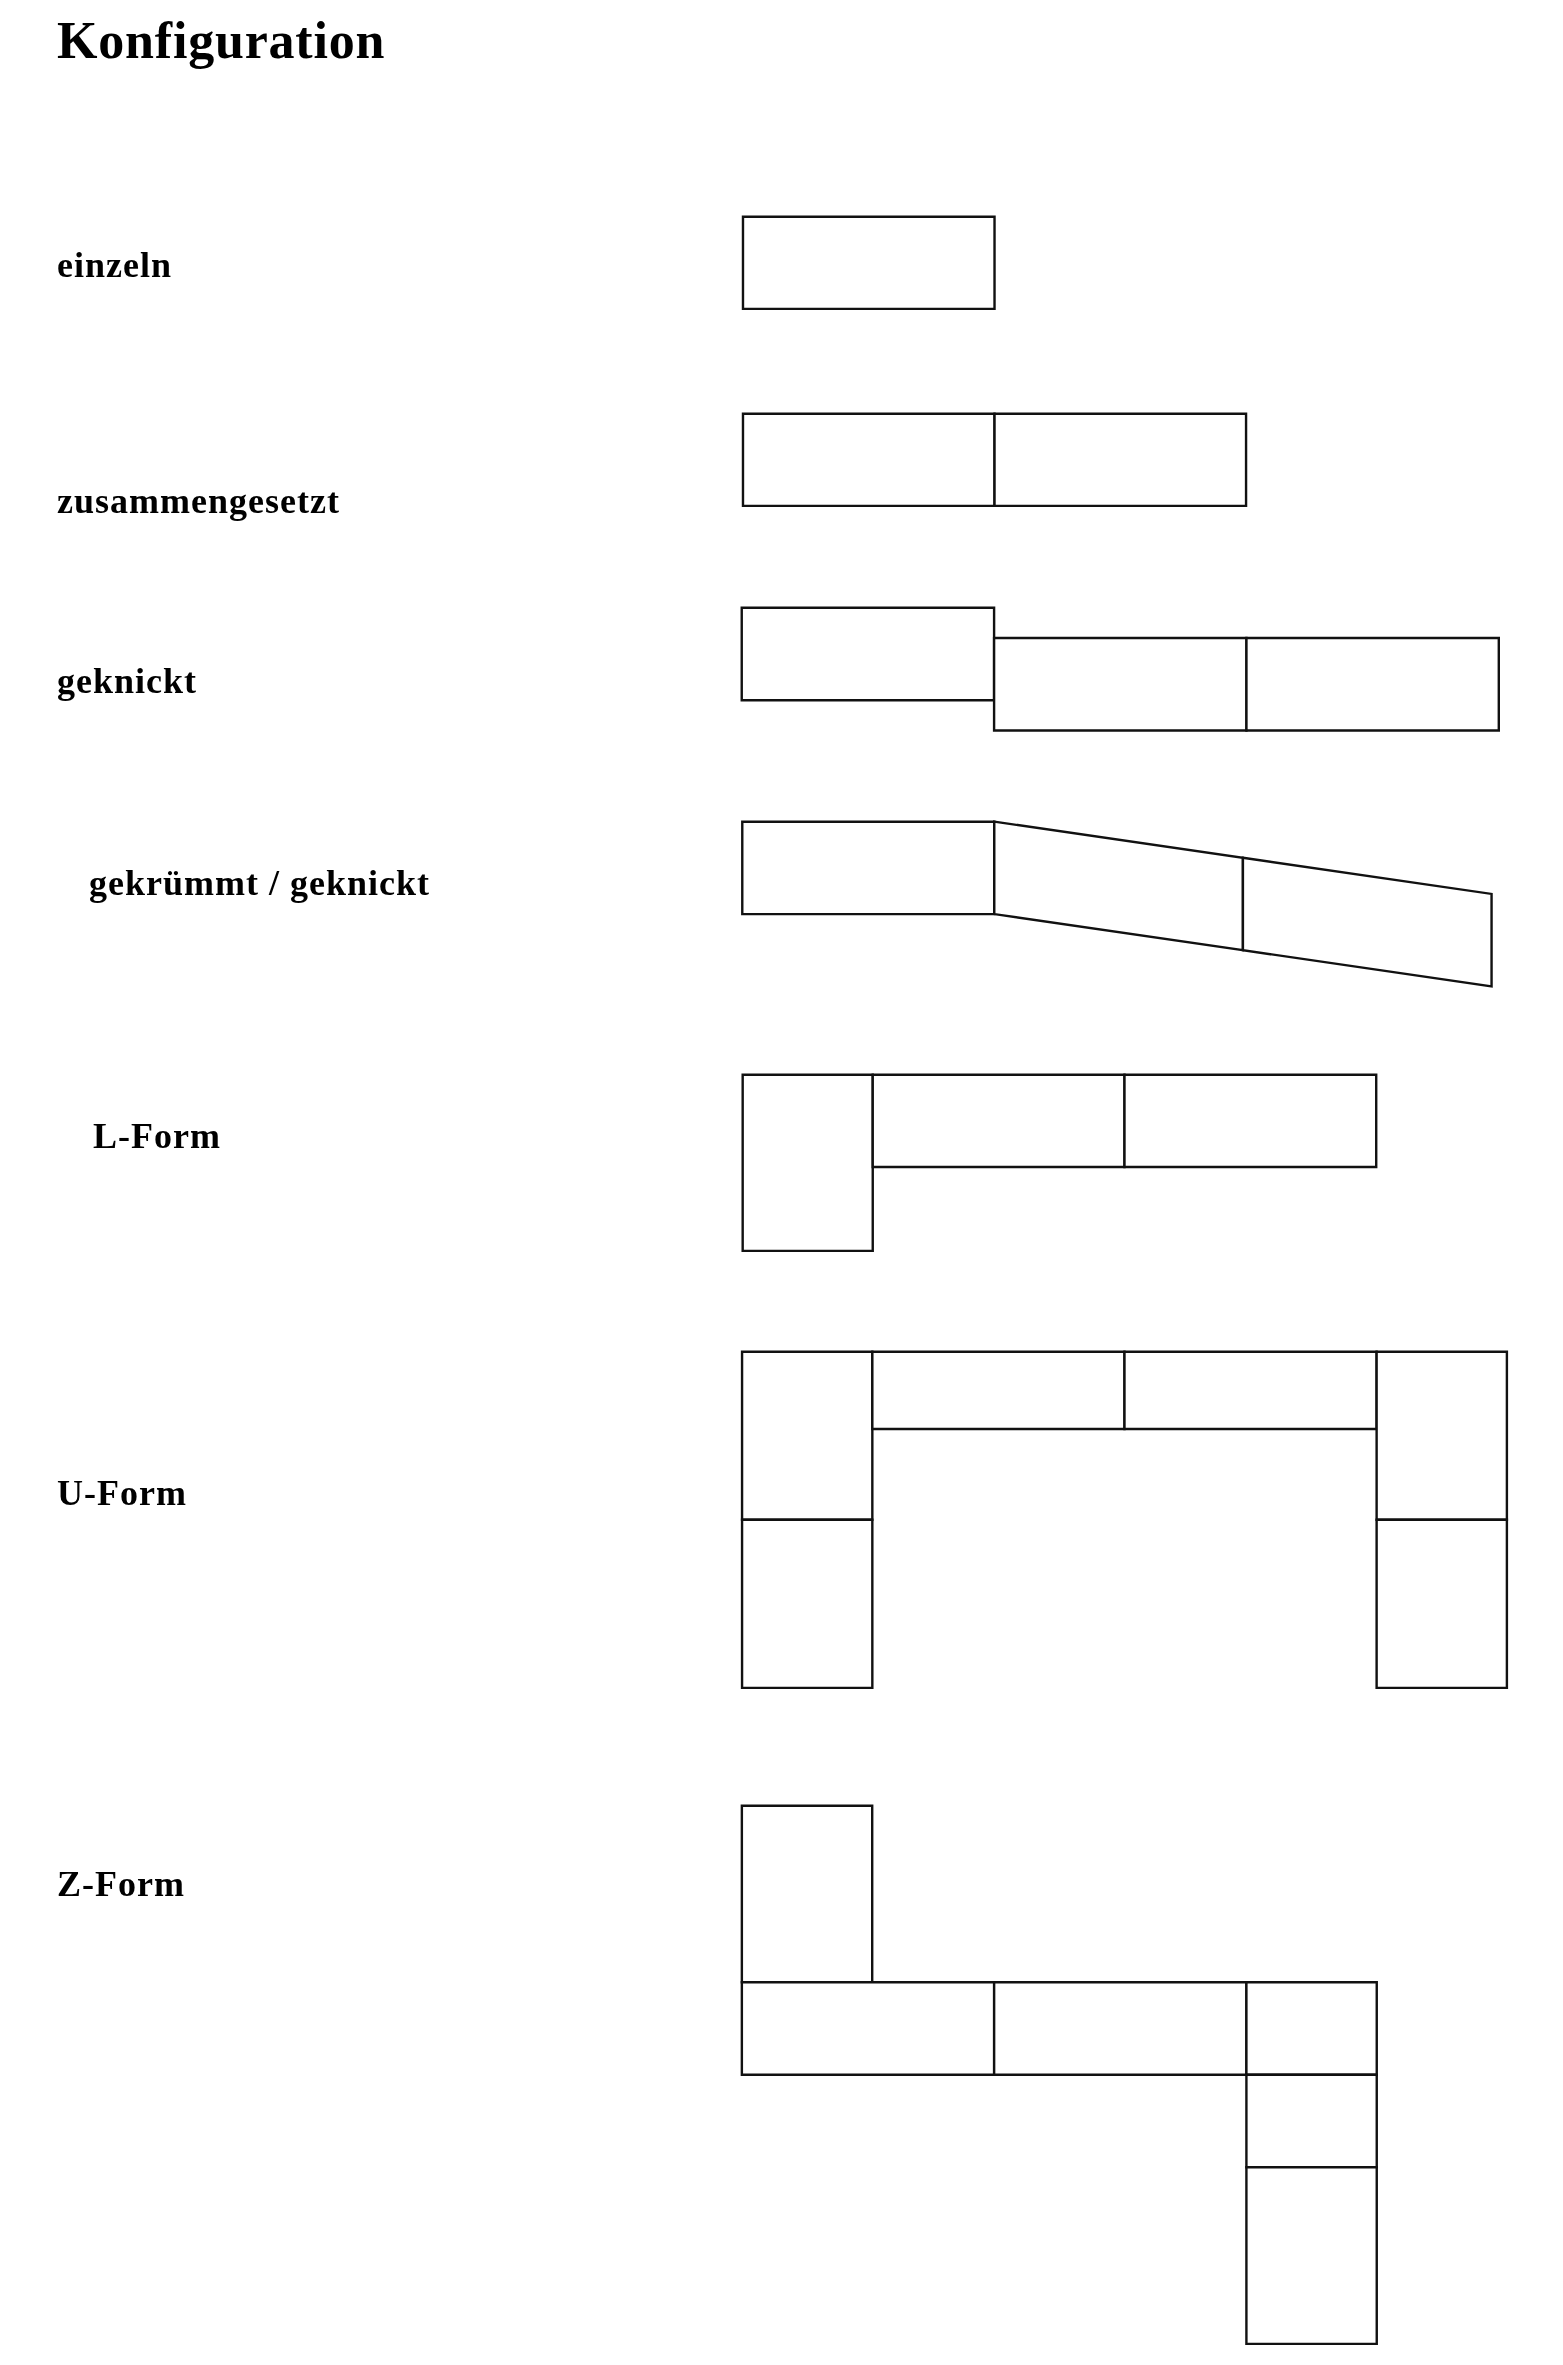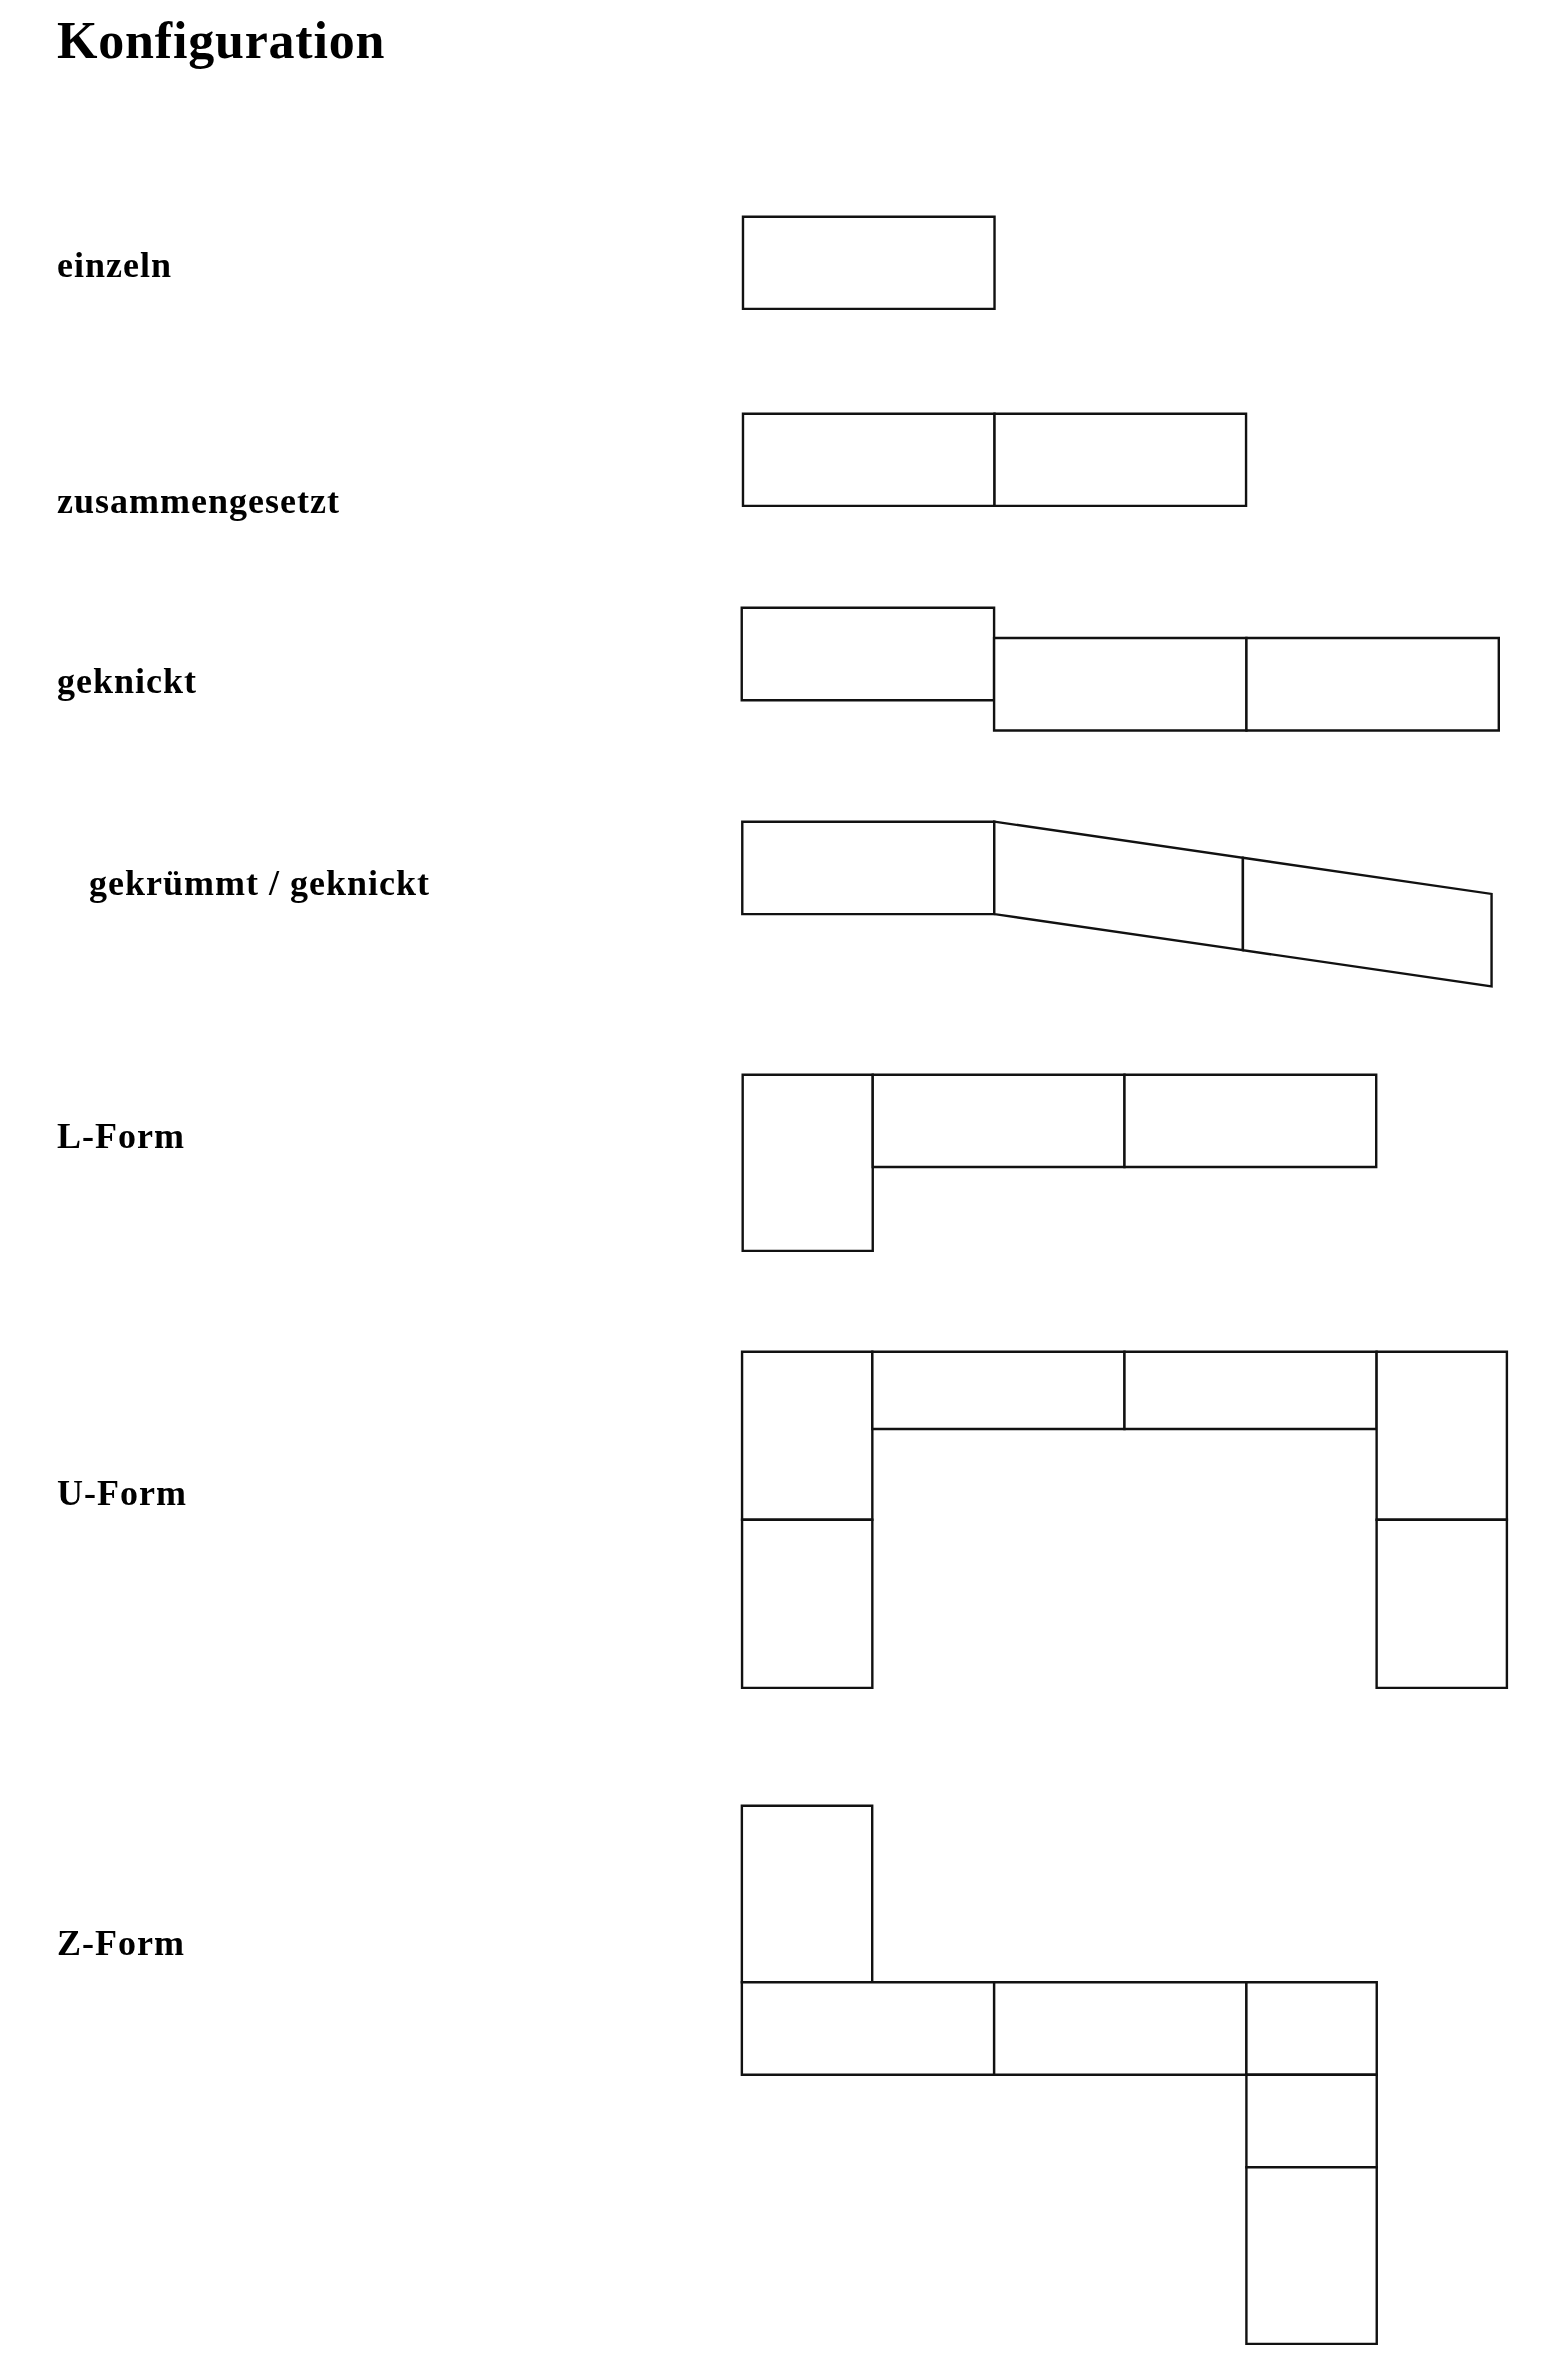--- a/index.html
+++ b/index.html
@@ -93,21 +93,21 @@
   <div class="diagram" style="top:820px;">
     <svg width="774" height="168" viewBox="0 0 920 200">
       <rect class="cell" x="2" y="2" width="300" height="110"></rect>
       <polygon class="cell" points="302,2 598,45 598,155 302,112"></polygon>
       <polygon class="cell" points="598,45 894,88 894,198 598,155"></polygon>
     </svg>
   </div>
 </div>
 
 <div class="row" style="top:0;">
-  <div class="row-label" style="top:1115px;">L-Form</div>
+  <div class="row-label" style="top:1115px;margin-left:36px;">L-Form</div>
   <div class="diagram" style="top:1073px;">
     <svg width="774" height="193" viewBox="0 0 920 230">
       <rect class="cell" x="2" y="2" width="155" height="210"></rect>
       <rect class="cell" x="157" y="2" width="300" height="110"></rect>
       <rect class="cell" x="457" y="2" width="300" height="110"></rect>
     </svg>
   </div>
 </div>
 
 <div class="row" style="top:0;">
@@ -118,21 +118,21 @@
       <rect class="cell" x="157" y="2" width="300" height="92"></rect>
       <rect class="cell" x="457" y="2" width="300" height="92"></rect>
       <rect class="cell" x="757" y="2" width="155" height="200"></rect>
       <rect class="cell" x="2" y="202" width="155" height="200"></rect>
       <rect class="cell" x="757" y="202" width="155" height="200"></rect>
     </svg>
   </div>
 </div>
 
 <div class="row" style="top:0;">
-  <div class="row-label" style="top:1922px;">Z-Form</div>
+  <div class="row-label" style="top:1863px;">Z-Form</div>
   <div class="diagram" style="top:1804px;">
     <svg width="774" height="555" viewBox="0 0 920 660">
       <rect class="cell" x="2" y="2" width="155" height="210"></rect>
       <rect class="cell" x="2" y="212" width="300" height="110"></rect>
       <rect class="cell" x="302" y="212" width="300" height="110"></rect>
       <rect class="cell" x="602" y="212" width="155" height="110"></rect>
       <rect class="cell" x="602" y="322" width="155" height="110"></rect>
       <rect class="cell" x="602" y="432" width="155" height="210"></rect>
     </svg>
   </div>

